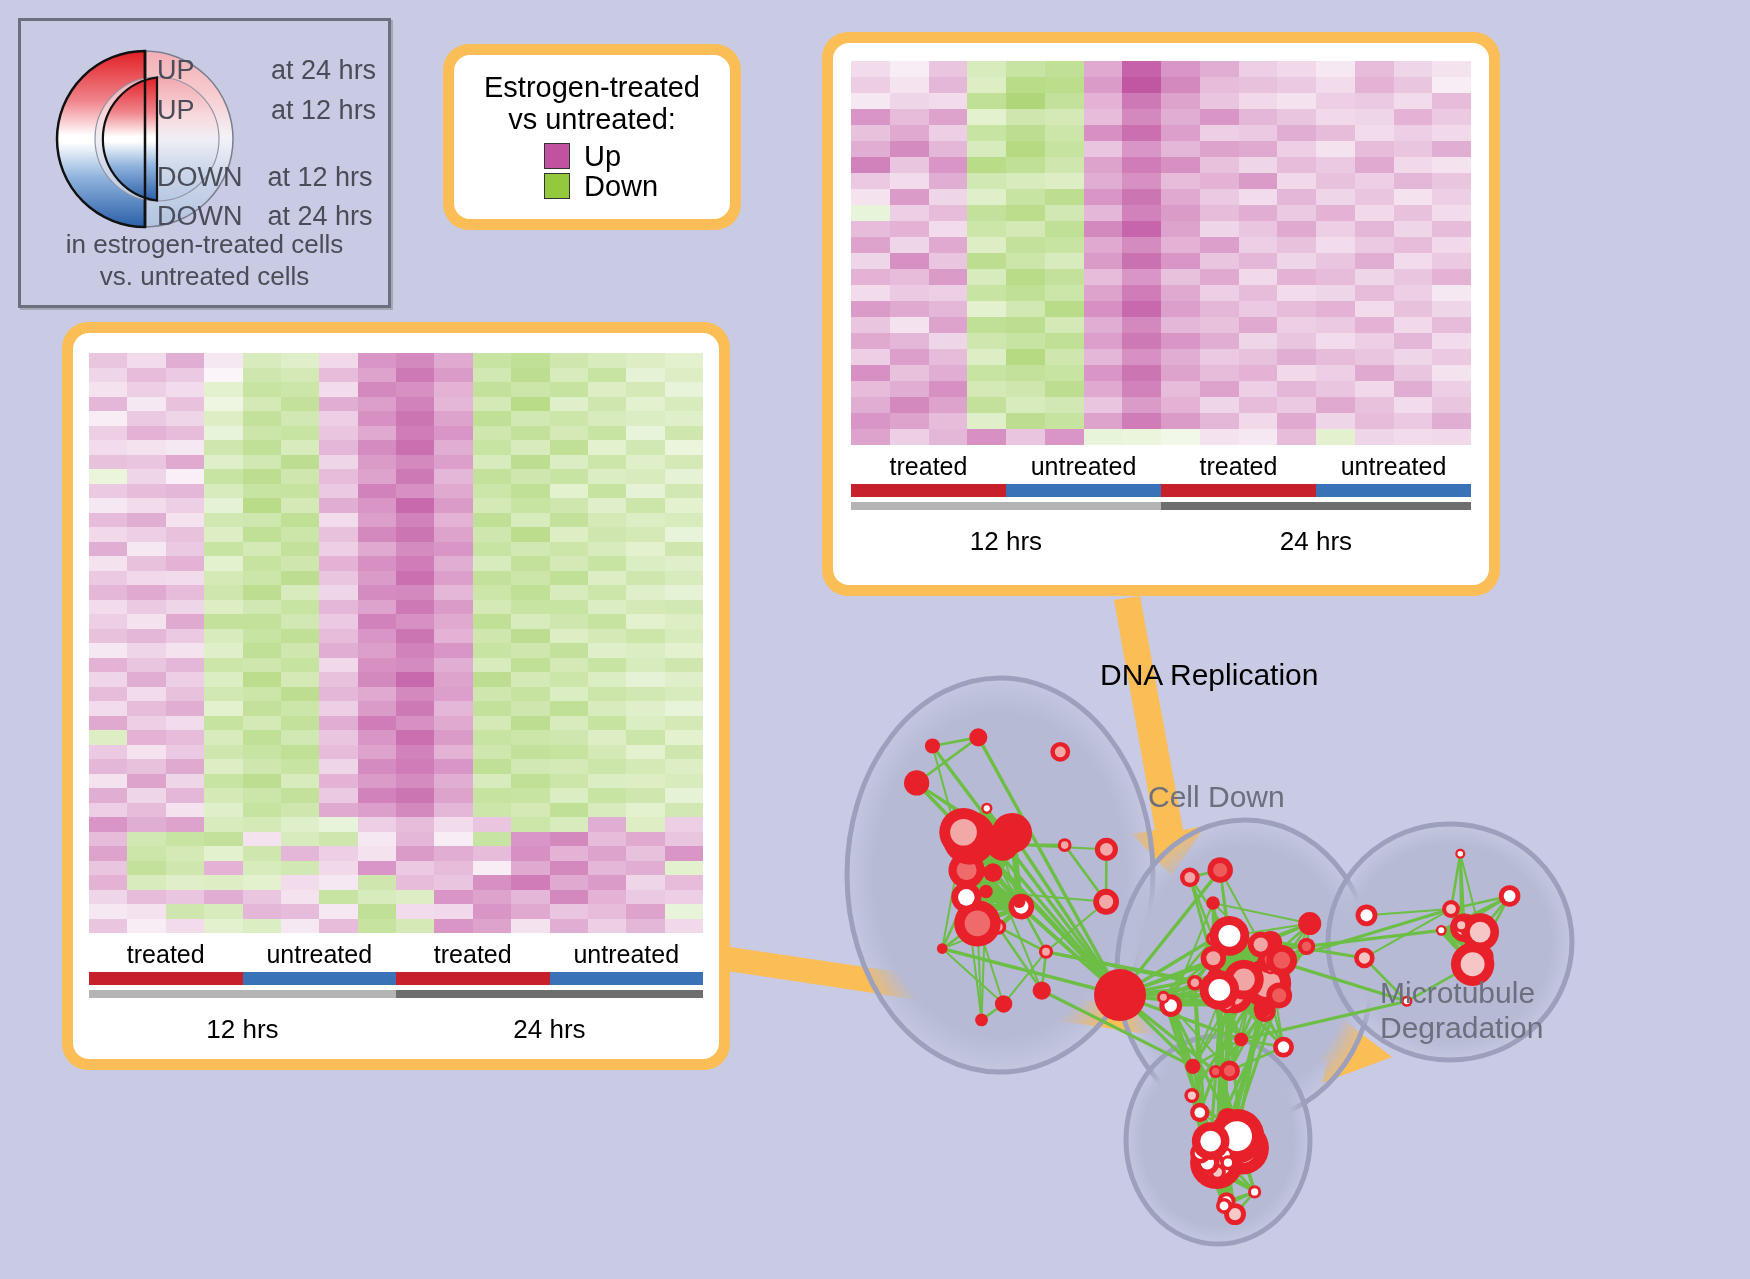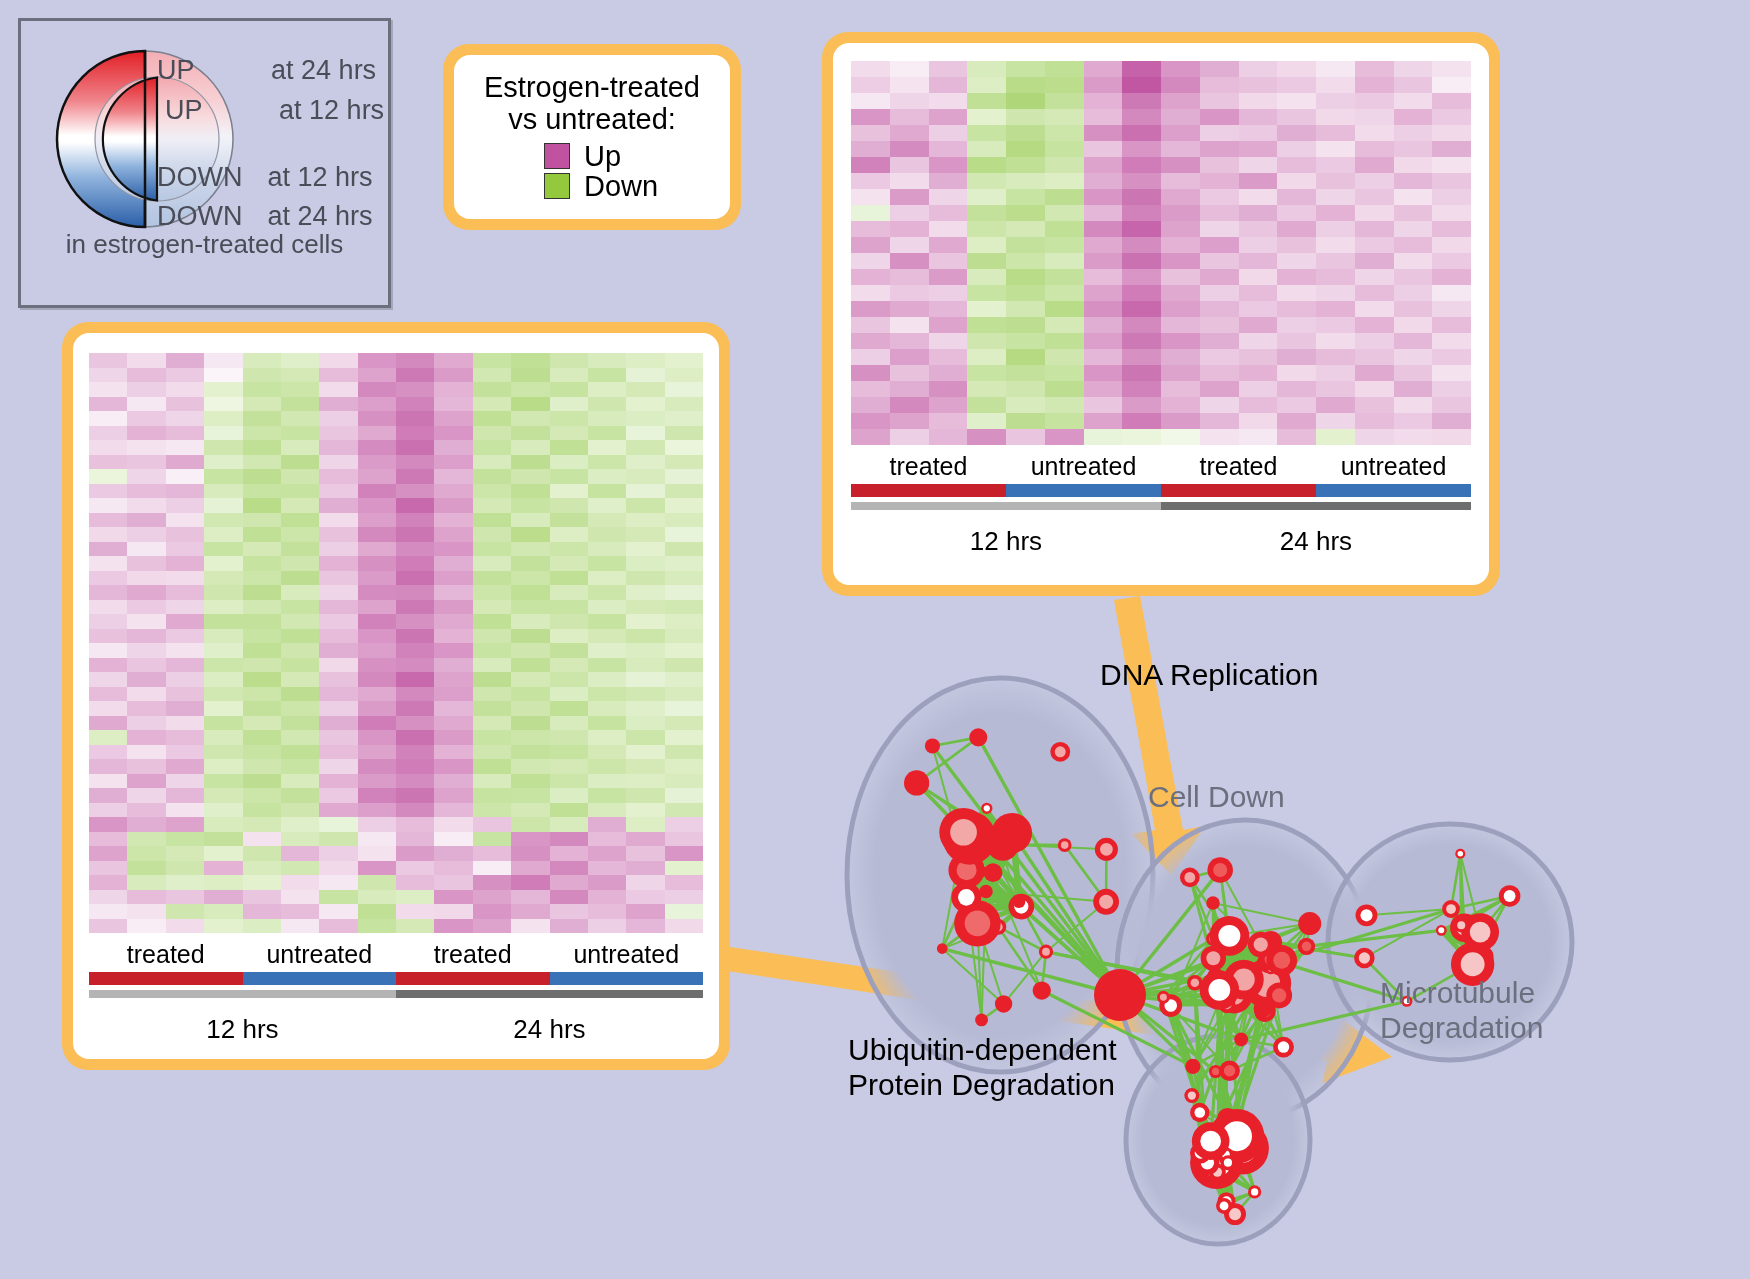--- a/index.html
+++ b/index.html
@@ -126,38 +126,39 @@
       <circle cx="112" cy="100" r="62" fill="url(#gInnerPale)" stroke="#9195a5" stroke-width="1.2"></circle>
       <path d="M100,38.5 A62,62 0 0,0 100,161.5 Z" transform="translate(12,0)" fill="url(#gOuter)" stroke="#111" stroke-width="2.2"></path>
       <line x1="100" y1="12" x2="100" y2="188" stroke="#111" stroke-width="2.5"></line>
     </svg>
 
     <div class="key-row" style="left:136px;top:34px;">
       <span>UP</span>
       <span style="display:inline-block;width:62px;"></span>
       <span>at 24 hrs</span>
     </div>
-    <div class="key-row" style="left:144px;top:74px;">
+    <div class="key-row" style="left:136px;top:74px;">
       <span>UP</span>
       <span style="display:inline-block;width:62px;"></span>
       <span>at 12 hrs</span>
     </div>
     <div class="key-row" style="left:136px;top:141px;">
       <span>DOWN</span>
       <span style="display:inline-block;width:10px;"></span>
       <span>at 12 hrs</span>
     </div>
     <div class="key-row" style="left:136px;top:180px;">
       <span>DOWN</span>
       <span style="display:inline-block;width:10px;"></span>
       <span>at 24 hrs</span>
     </div>
 
     <div id="key-caption">
       <div>in estrogen-treated cells</div>
+      <div>vs. untreated cells</div>
     </div>
   </div>
 
   <div id="legendpanel" class="panel">
     <div class="panel-inner">
       <div class="legend-head">
         <div>Estrogen-treated</div>
         <div>vs untreated:</div>
       </div>
       <div class="legend-items">
@@ -2117,17 +2118,15 @@
           <g>
             <circle cx="330" cy="395" r="26" fill="#e8202a"></circle>
           </g>
         </g>
     </svg>
 
     <div class="net-label" id="lbl-dna">DNA Replication</div>
     <div class="net-label" id="lbl-cc">Cell Down</div>
     <div class="net-label" id="lbl-mt">Microtubule
 Degradation</div>
-    <div class="net-label" id="lbl-ub">Ubiquitin-dependent
-Protein Degradation</div>
   </div>
 
 </div>
 
 </body></html>

